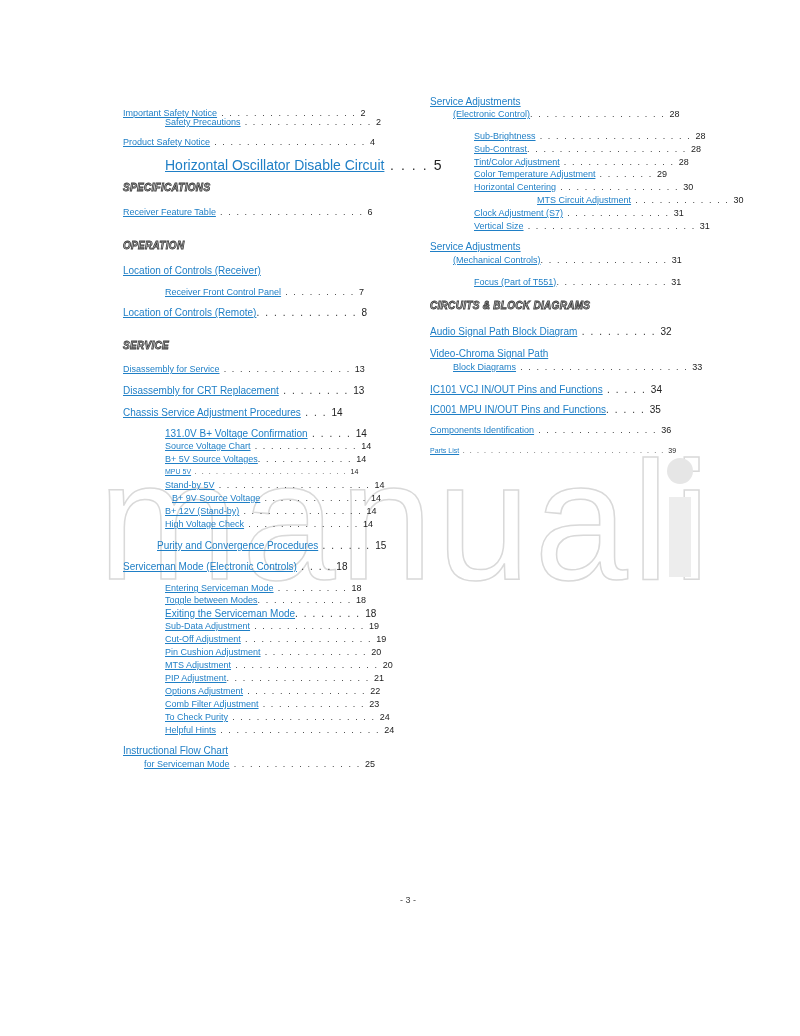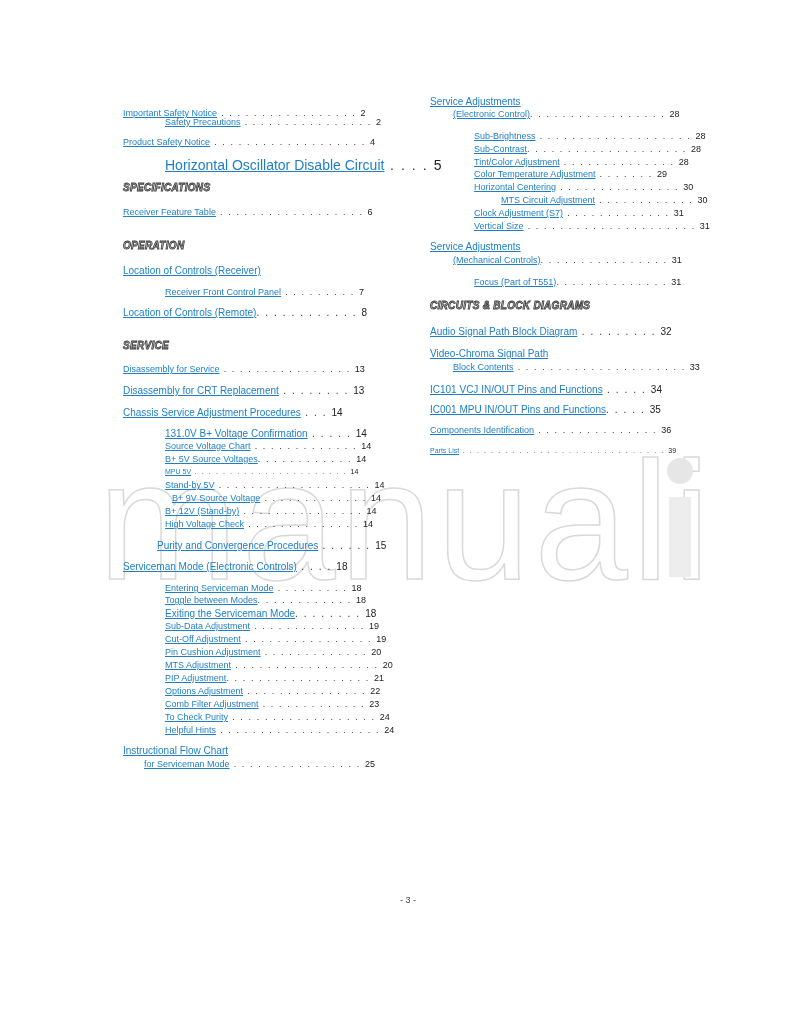--- a/index.html
+++ b/index.html
@@ -202,21 +202,21 @@
   </div>
   <div class="entry s9" style="left:474px; top:158px;">
     <a>Tint/Color Adjustment</a><span class="dots"> . . . . . . . . . . . . . . </span><span class="pg">28</span>
   </div>
   <div class="entry s9" style="left:474px; top:170px;">
     <a>Color Temperature Adjustment</a><span class="dots"> . . . . . . . </span><span class="pg">29</span>
   </div>
   <div class="entry s9" style="left:474px; top:183px;">
     <a>Horizontal Centering</a><span class="dots"> . . . . . . . . . . . . . . . </span><span class="pg">30</span>
   </div>
-  <div class="entry s9" style="left:462px; top:196px;padding-left:39px;">
+  <div class="entry s9" style="left:498px; top:196px;padding-left:39px;">
     <a>MTS Circuit Adjustment</a><span class="dots"> . . . . . . . . . . . . </span><span class="pg">30</span>
   </div>
   <div class="entry s9" style="left:474px; top:209px;">
     <a>Clock Adjustment (S7)</a><span class="dots"> . . . . . . . . . . . . . </span><span class="pg">31</span>
   </div>
   <div class="entry s9" style="left:474px; top:222px;">
     <a>Vertical Size</a><span class="dots"> . . . . . . . . . . . . . . . . . . . . . </span><span class="pg">31</span>
   </div>
   <div class="entry s10" style="left:430px; top:242px;">
     <a>Service Adjustments</a>
@@ -230,21 +230,21 @@
 
   <div class="heading" style="left:430px; top:300px;">CIRCUITS &amp; BLOCK DIAGRAMS</div>
 
   <div class="entry s10" style="left:430px; top:327px;">
     <a>Audio Signal Path Block Diagram</a><span class="dots"> . . . . . . . . . </span><span class="pg">32</span>
   </div>
   <div class="entry s10" style="left:430px; top:349px;">
     <a>Video-Chroma Signal Path</a>
   </div>
   <div class="entry s9" style="left:453px; top:363px;">
-    <a>Block Contents</a><span class="dots"> . . . . . . . . . . . . . . . . . . . . . </span><span class="pg">33</span>
+    <a>Block Diagrams</a><span class="dots"> . . . . . . . . . . . . . . . . . . . . . </span><span class="pg">33</span>
   </div>
   <div class="entry s10" style="left:430px; top:385px;">
     <a>IC101 VCJ IN/OUT Pins and Functions</a><span class="dots"> . . . . . </span><span class="pg">34</span>
   </div>
   <div class="entry s10" style="left:430px; top:405px;">
     <a>IC001 MPU IN/OUT Pins and Functions</a><span class="dots">. . . . . </span><span class="pg">35</span>
   </div>
   <div class="entry s9" style="left:430px; top:426px;">
     <a>Components Identification</a><span class="dots"> . . . . . . . . . . . . . . . </span><span class="pg">36</span>
   </div>

